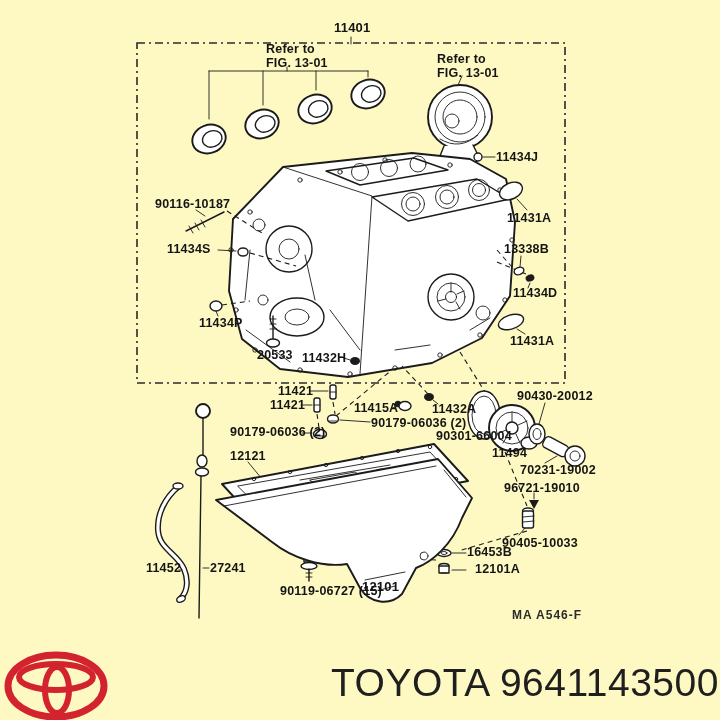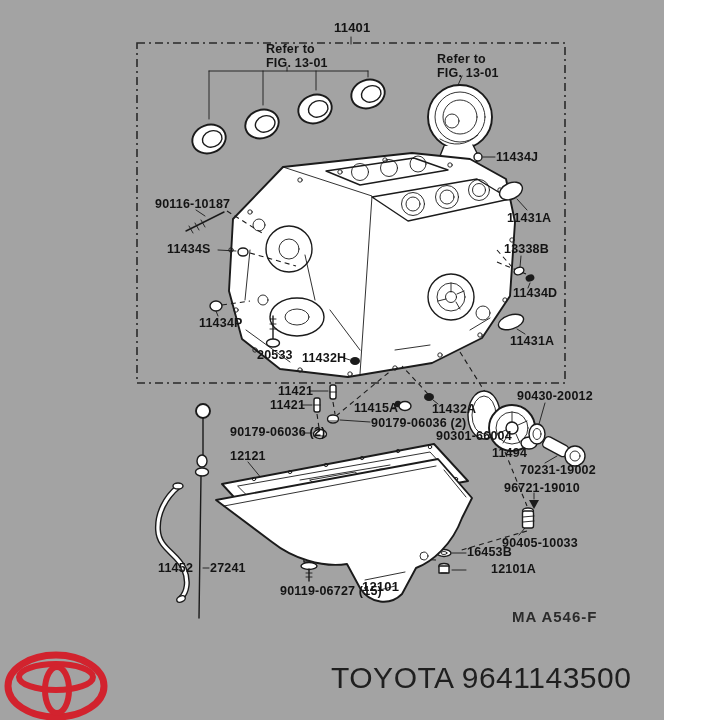--- a/index.html
+++ b/index.html
@@ -1,30 +1,30 @@
 <!DOCTYPE html>
 <html><head>
 <meta charset="utf-8">
 <style>
   html,body{margin:0;padding:0;background:#fff;}
-  .stage{position:relative;width:664px;height:720px;background:#a3a3a3;overflow:hidden;
+  .stage{position:relative;width:720px;height:720px;background:#fef9c3;overflow:hidden;
          font-family:"Liberation Sans",sans-serif;}
   svg{position:absolute;left:0;top:0;}
   .ln{fill:none;stroke:#1b1b1b;stroke-width:1.4;stroke-linecap:round;stroke-linejoin:round;}
   .ln2{fill:none;stroke:#1b1b1b;stroke-width:1.9;stroke-linecap:round;stroke-linejoin:round;}
   .thin{fill:none;stroke:#1b1b1b;stroke-width:0.9;stroke-linecap:round;}
   .dash{fill:none;stroke:#1b1b1b;stroke-width:1.1;stroke-dasharray:5 4;}
   .bdash{fill:none;stroke:#2a2a2a;stroke-width:1.6;stroke-dasharray:8 4 2 4;}
   .fw{fill:#fff;}
   .dk{fill:#1b1b1b;stroke:none;}
   .lb{position:absolute;font-size:12.5px;font-weight:bold;color:#141414;
       letter-spacing:.2px;white-space:pre;line-height:1.15;}
   .lb.big{font-size:13px;}
-  .code{position:absolute;font-size:15px;font-weight:bold;color:#2b2b2b;letter-spacing:1px;}
-  .footer-text{position:absolute;font-size:30px;color:#1f1f1f;letter-spacing:.5px;white-space:pre;}
+  .code{position:absolute;font-size:12px;font-weight:bold;color:#2b2b2b;letter-spacing:1px;}
+  .footer-text{position:absolute;font-size:39px;color:#1f1f1f;letter-spacing:.5px;white-space:pre;}
   .logo{color:#d2232e;}
 </style>
 </head>
 <body>
 
 <div class="stage">
 
   <svg width="720" height="720" viewBox="0 0 720 720">
 
     <g>
@@ -293,22 +293,22 @@
   <div class="lb" style="left:371px;top:416px">90179-06036 (2)</div>
   <div class="lb" style="left:230px;top:425px">90179-06036 (2)</div>
   <div class="lb" style="left:436px;top:429px">90301-66004</div>
   <div class="lb" style="left:517px;top:389px">90430-20012</div>
   <div class="lb" style="left:492px;top:446px">11494</div>
   <div class="lb" style="left:520px;top:463px">70231-19002</div>
   <div class="lb" style="left:504px;top:481px">96721-19010</div>
   <div class="lb" style="left:502px;top:536px">90405-10033</div>
   <div class="lb" style="left:230px;top:449px">12121</div>
   <div class="lb" style="left:467px;top:545px">16453B</div>
-  <div class="lb" style="left:491px;top:562px">12101A</div>
-  <div class="lb" style="left:158px;top:561px">11452</div>
+  <div class="lb" style="left:475px;top:562px">12101A</div>
+  <div class="lb" style="left:146px;top:561px">11452</div>
   <div class="lb" style="left:210px;top:561px">27241</div>
   <div class="lb" style="left:280px;top:584px">90119-06727 (15)</div>
   <div class="lb big" style="left:362px;top:580px">12101</div>
 
   <div class="code" style="left:512px;top:608px">MA A546-F</div>
 
   <svg class="logo" width="120" height="75" viewBox="0 0 120 75" style="left: 2px; top: 650px; color: rgb(210, 35, 46);">
     <ellipse cx="54" cy="36" rx="48" ry="31" fill="none" stroke="currentColor" stroke-width="7"></ellipse>
     <ellipse cx="54" cy="27" rx="37" ry="13" fill="none" stroke="currentColor" stroke-width="6"></ellipse>
     <ellipse cx="55" cy="40" rx="12" ry="23" fill="none" stroke="currentColor" stroke-width="6"></ellipse>

